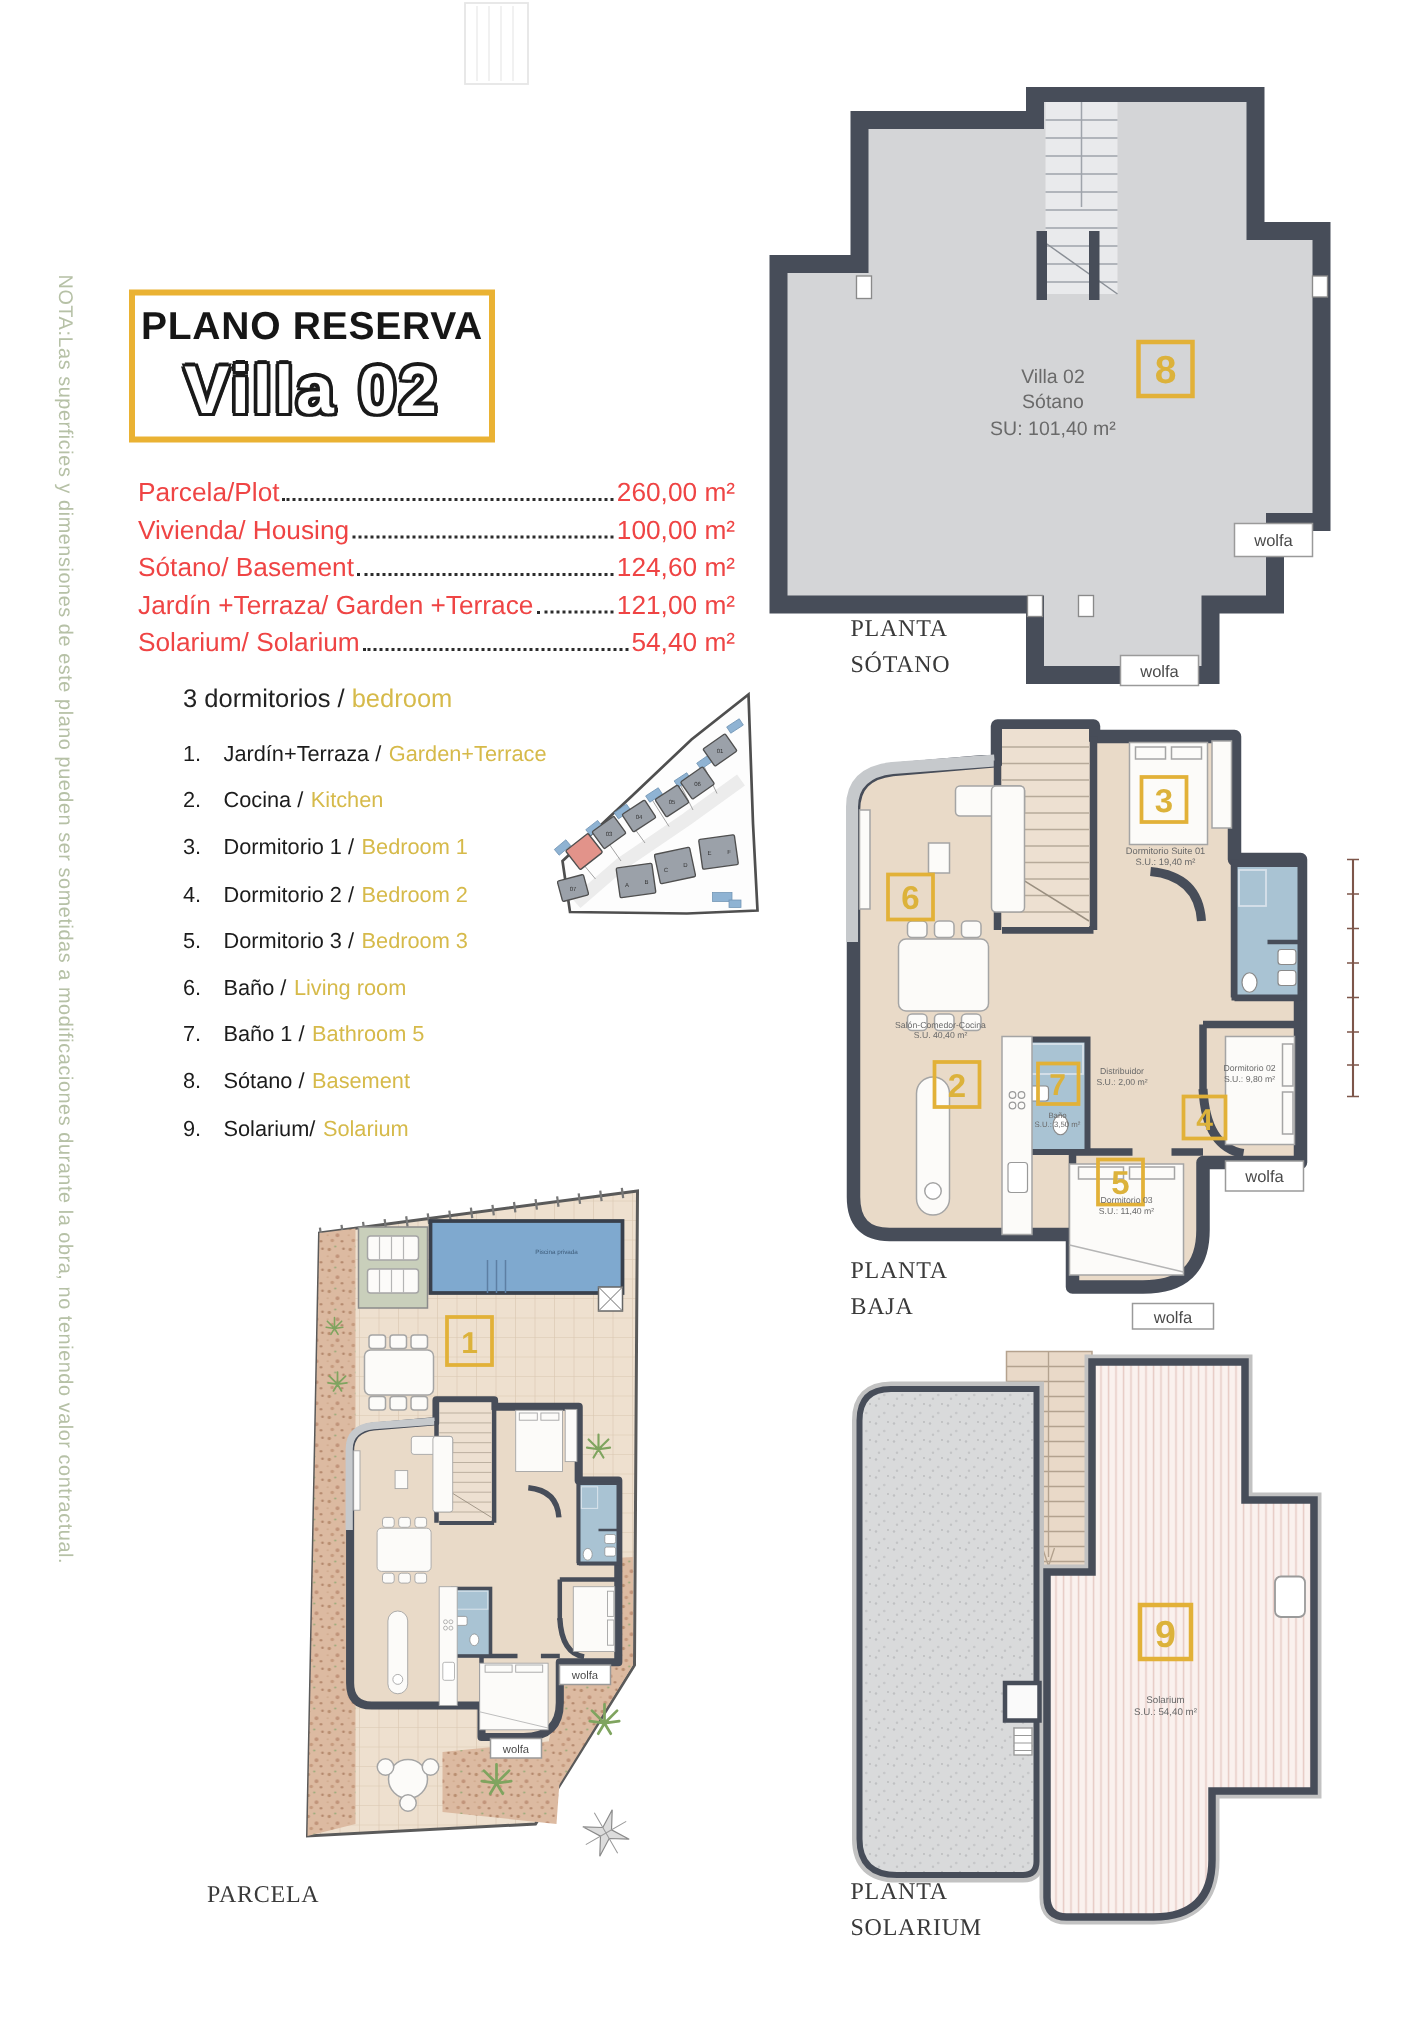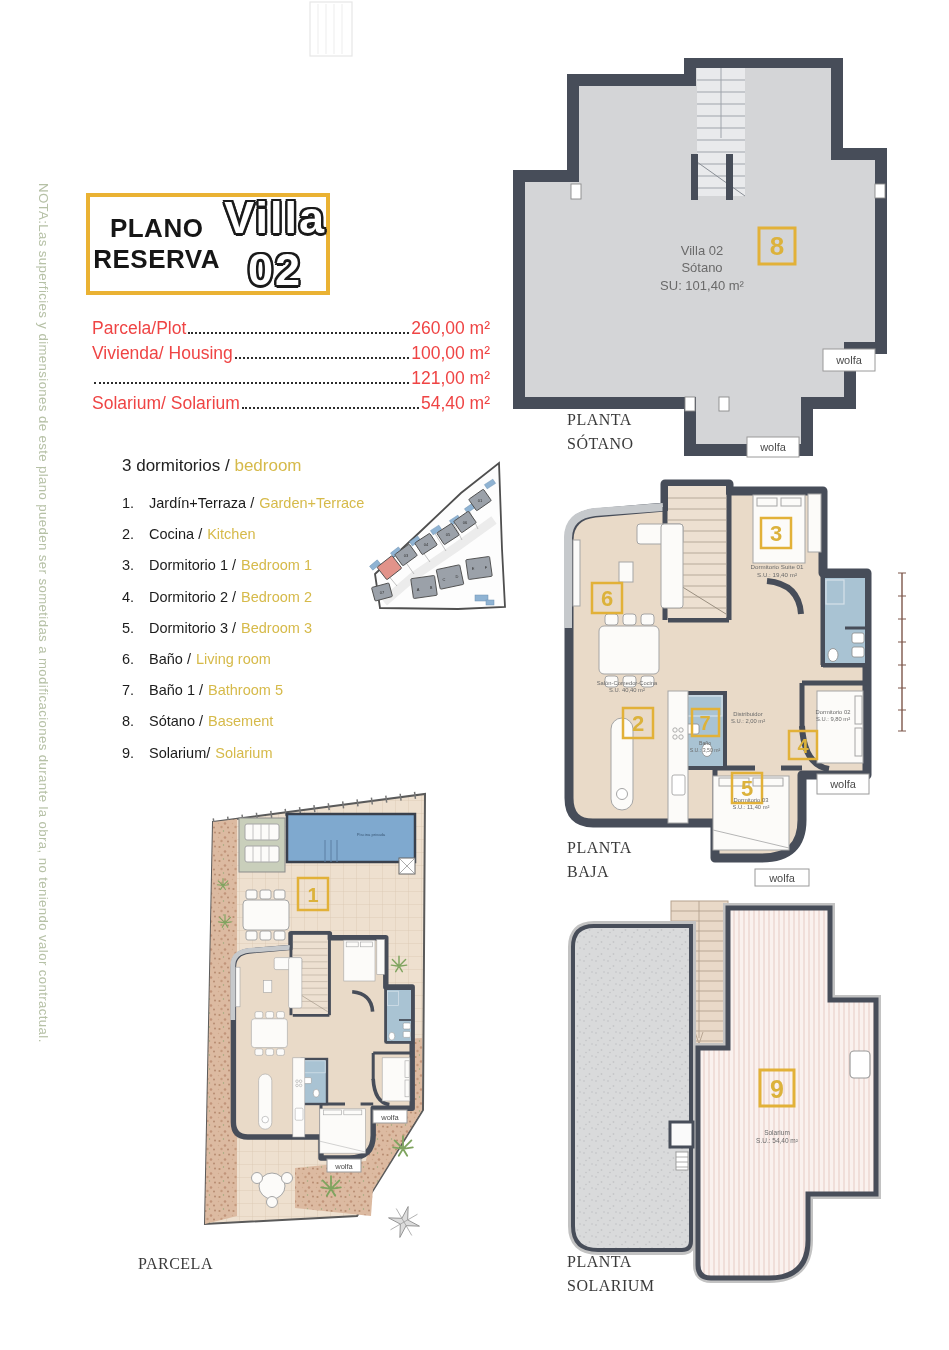--- a/index.html
+++ b/index.html
@@ -1,21 +1,21 @@
 <!DOCTYPE html>
 <html><head>
 <meta charset="utf-8">
 <style>
   html,body{margin:0;padding:0;background:#fff;}
   .page{position:relative;width:949px;height:1350px;background:#ffffff;overflow:hidden;
         font-family:"Liberation Sans",sans-serif;}
   .note{position:absolute;left:36px;top:183px;height:945px;writing-mode:vertical-rl;
         font-size:13.2px;color:#b6c1a6;letter-spacing:.4px;white-space:nowrap;}
   .title-box{position:absolute;left:86px;top:193px;width:236px;height:94px;border:4px solid #eab233;
-        display:flex;align-items:center;justify-content:center;gap:1px;background:#fff;text-align:center;}
+        display:flex;flex-direction:column;align-items:center;justify-content:center;gap:1px;background:#fff;text-align:center;}
   .kicker{font-size:26px;font-weight:700;color:#161616;letter-spacing:.5px;}
   .villa{font-size:45px;font-weight:800;letter-spacing:2px;color:#ffffff;
         text-shadow:-2px -2px 0 #1a1a1a,2px -2px 0 #1a1a1a,-2px 2px 0 #1a1a1a,2px 2px 0 #1a1a1a,
         0 -2.5px 0 #1a1a1a,0 2.5px 0 #1a1a1a,-2.5px 0 0 #1a1a1a,2.5px 0 0 #1a1a1a;}
   .areas{position:absolute;left:92px;top:318px;width:398px;font-size:17.5px;color:#ef4444;}
   .arow{display:flex;align-items:baseline;height:25px;}
   .dots{flex:1;border-bottom:2.6px dotted #2c2c2c;margin:0 2px 4px 2px;}
   .rooms{position:absolute;left:122px;top:456px;width:290px;}
   .rheading{font-size:17px;color:#222;margin-bottom:19px;}
   .hl{color:#d6ba4a;}
@@ -84,20 +84,26 @@
         <span>Parcela/Plot</span>
         <span class="dots"></span>
         <span>260,00 m²</span>
       </div>
     <div class="arow">
         <span>Vivienda/ Housing</span>
         <span class="dots"></span>
         <span>100,00 m²</span>
       </div>
     <div class="arow">
+        <span>Sótano/ Basement</span>
+        <span class="dots"></span>
+        <span>124,60 m²</span>
+      </div>
+    <div class="arow">
+        <span>Jardín +Terraza/ Garden +Terrace</span>
         <span class="dots"></span>
         <span>121,00 m²</span>
       </div>
     <div class="arow">
         <span>Solarium/ Solarium</span>
         <span class="dots"></span>
         <span>54,40 m²</span>
       </div>
   </div>
 

